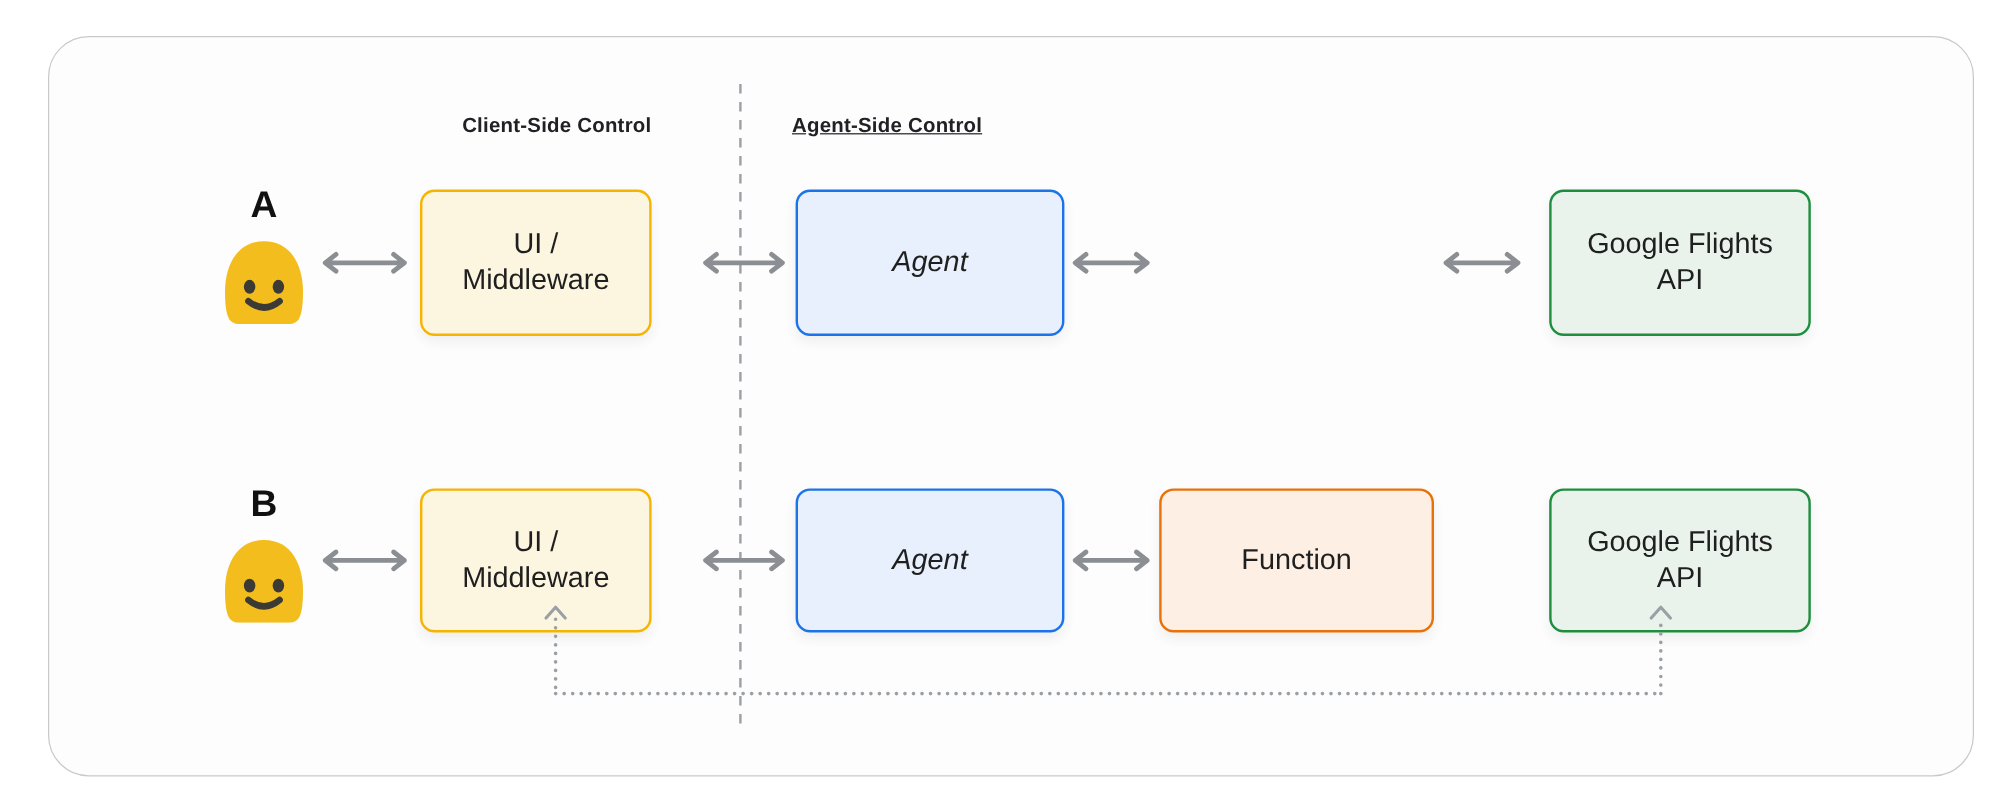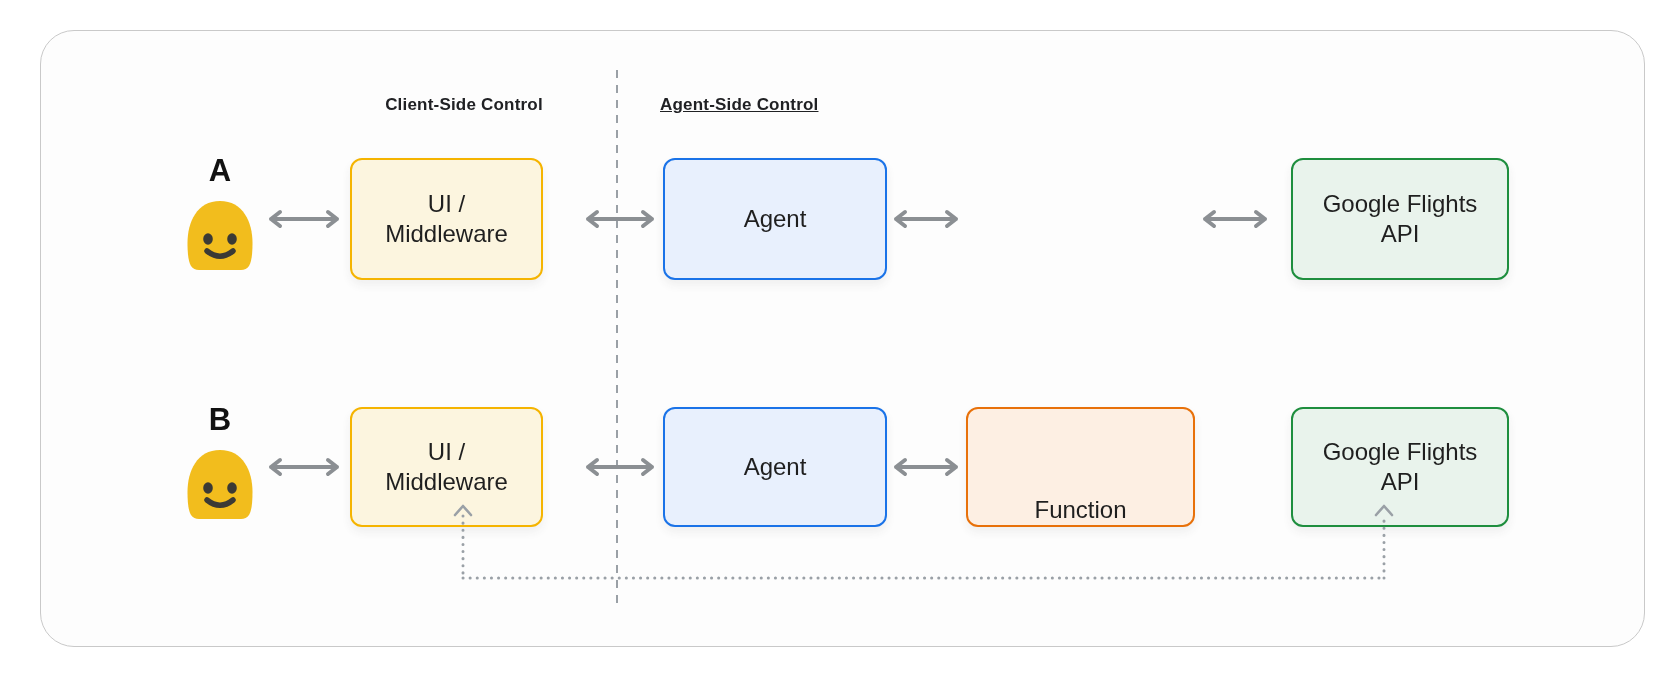--- a/index.html
+++ b/index.html
@@ -23,21 +23,21 @@
   .node-box{
     position:absolute;border:2.5px solid;border-radius:12px;
     display:flex;align-items:center;justify-content:center;
     font-size:24px;font-weight:500;line-height:1.25;text-align:center;
     color:#1f1f1f;padding:0 12px;box-sizing:border-box;
     box-shadow:0 5px 10px rgba(60,60,60,.07);
   }
   .row-a{top:158px;height:122px;}
   .row-b{top:407px;height:120px;}
   .col-1{left:350px;width:193px;}
-  .col-2{left:663px;width:224px;}
+  .col-2{left:663px;width:224px;font-style:italic;}
   .col-3{left:966px;width:229px;}
   .col-4{left:1275px;width:218px;margin-left:16px;}
   .person-label{
     position:absolute;left:182px;width:76px;text-align:center;
     font-size:31px;font-weight:700;line-height:1;color:#111;
   }
   .person-label.a{top:155px;}
   .person-label.b{top:404px;}
   .person-head{position:absolute;left:182px;width:76px;height:72px;}
   .person-head.a{top:198px;}
@@ -144,21 +144,21 @@
   <div class="node-box row-b col-2" style="background: rgb(232, 240, 253); border-color: rgb(26, 115, 232);">
     <span>Agent</span>
   </div>
 
   <div class="arrow row-b-y g3">
     <svg viewBox="0 0 68 26">
         <path d="M13 6 L4 13 L13 20 M4 13 H64 M55 6 L64 13 L55 20" fill="none" stroke="#8B8F93" stroke-width="4" stroke-linecap="round" stroke-linejoin="round"></path>
       </svg>
   </div>
 
-  <div class="node-box row-b col-3" style="background: rgb(253, 239, 227); border-color: rgb(232, 113, 10); align-items: flex-end;">
+  <div class="node-box row-b col-3" style="background: rgb(253, 239, 227); border-color: rgb(232, 113, 10);">
     <span>Function</span>
   </div>
 
   <div class="node-box row-b col-4" style="background: rgb(233, 243, 236); border-color: rgb(30, 142, 62);">
     <span>Google Flights API</span>
   </div>
 
   <div class="dotted-path">
     <svg viewBox="0 0 970 94">
       <path d="M23 18 V80 M23 80 H944 M944 80 V18" fill="none" stroke="#9AA0A6" stroke-width="3" stroke-linecap="round" stroke-dasharray="0.1 7"></path>

